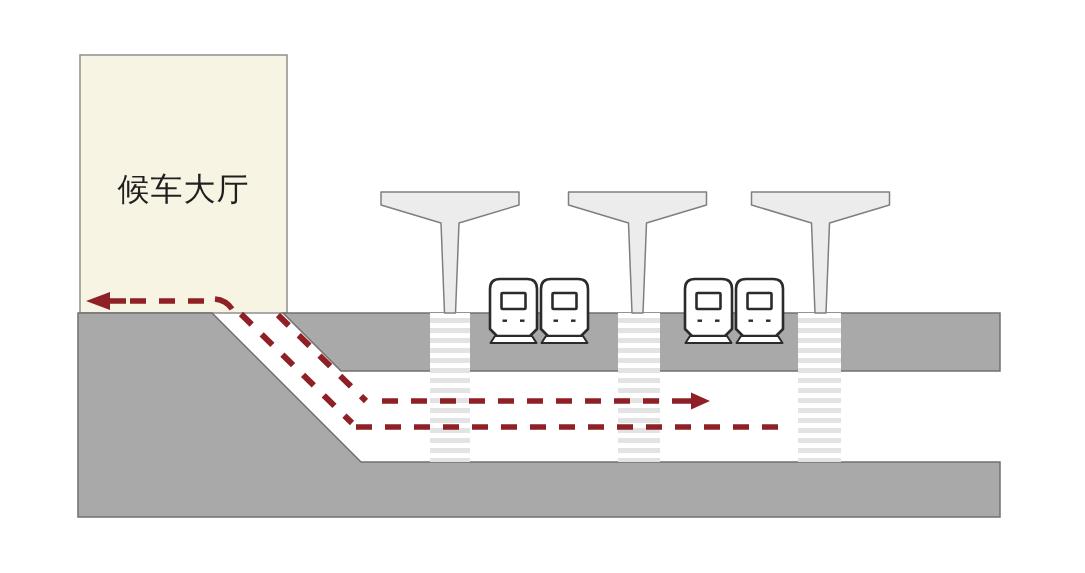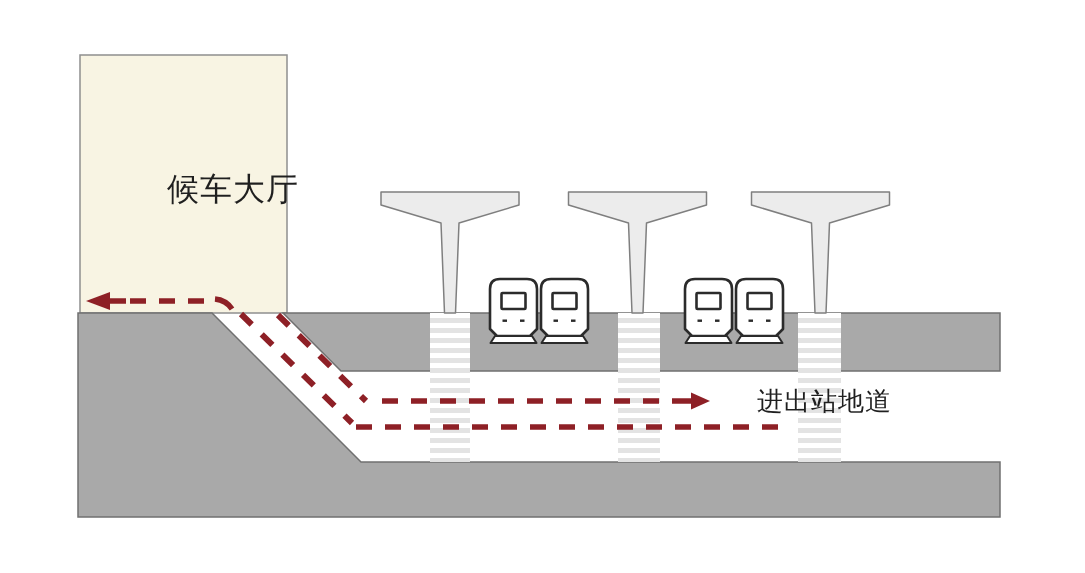--- a/index.html
+++ b/index.html
@@ -27,22 +27,22 @@
   .solid-red{stroke:var(--color-accent);stroke-width:5.5;fill:none;}
   .arrowhead{fill:var(--color-accent);}
 
   .label{
     position:absolute;
     color:var(--color-label);
     white-space:nowrap;
     line-height:1;
   }
   #waiting-hall-label{
-    left:92px;top:173px;width:207px;
-    text-align:right;font-size:32px;letter-spacing:1px;
+    left:80px;top:173px;width:207px;
+    text-align:center;font-size:32px;letter-spacing:1px;
   }
   #underpass-label{
     left:757px;top:388px;font-size:26px;letter-spacing:1px;
   }
 </style>
 </head>
 <body>
 
 <div id="stage">
 
@@ -106,14 +106,13 @@
     <g>
       <path class="dash dash-h" d="M382,401 H681"></path>
       <path class="solid-red" d="M681,401 H692"></path>
       <polygon class="arrowhead" points="710,401 691,392.5 691,409.5"></polygon>
       <path class="dash dash-h" d="M356,427 H788"></path>
     </g>
   </svg>
 
   <div class="label" id="waiting-hall-label">候车大厅</div>
 
-  <div class="label" id="underpass-label">进出站地道</div>
 </div>
 
 </body></html>

